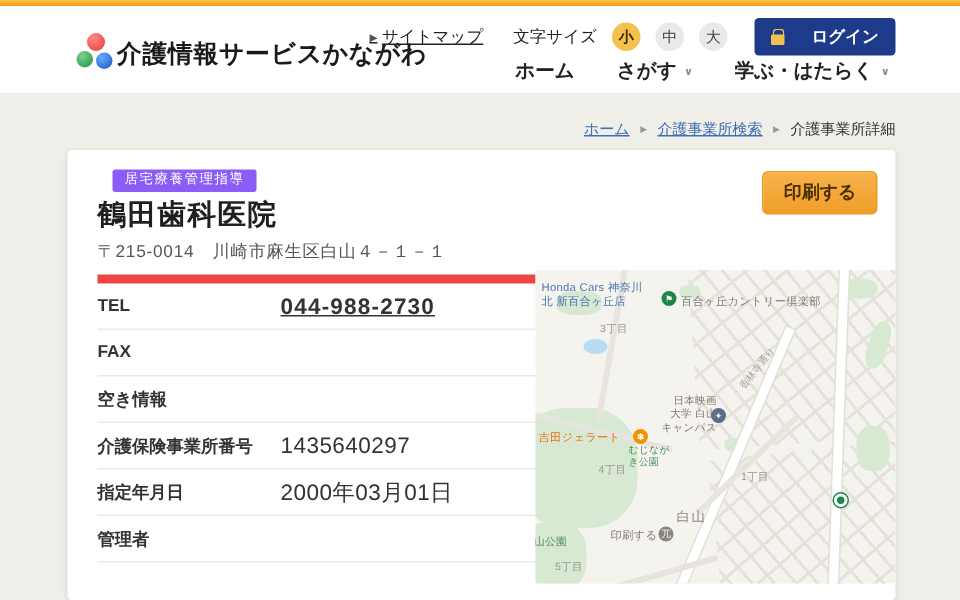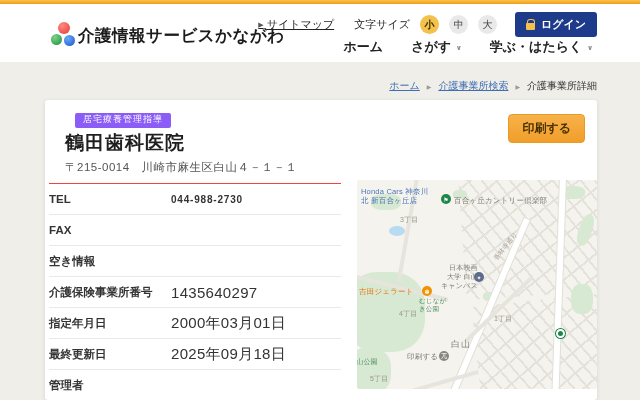--- a/index.html
+++ b/index.html
@@ -19,21 +19,21 @@
   .logo .b { width:11px; height:11px; left:14px; top:13px; background:radial-gradient(circle at 35% 30%,#6aa9ff,#1a56c4); }
   .site-title { font-size:16.5px; font-weight:bold; color:#1b1b1b; letter-spacing:.5px; }
 
   .utility { position:absolute; right:43px; top:8px; display:flex; align-items:center; gap:10px; font-size:11px; color:#333; }
   .sitemap { display:flex; align-items:center; gap:3px; color:#222; text-decoration:underline; cursor:pointer; }
   .sitemap .tri { font-size:7px; color:#555; text-decoration:none; }
   .fs-label { margin-left:10px; color:#222; }
   .fs { width:19px; height:19px; border-radius:50%; border:none; font-size:10px; color:#444;
         background:#e9e9e9; cursor:pointer; font-family:inherit; }
   .fs.selected { background:#f2c24d; color:#3a2c00; font-weight:bold; }
-  .login { margin-left:8px; display:flex; align-items:center; gap:6px; background:#1e3a8a; color:#fff;
+  .login { margin-left:8px; display:flex; align-items:center; gap:18px; background:#1e3a8a; color:#fff;
            border:none; border-radius:3px; padding:5px 11px; font-size:11px; font-weight:bold; cursor:pointer; font-family:inherit; }
   .lock { position:relative; width:9px; height:7px; background:#f2c24d; border-radius:1px; display:inline-block; margin-top:3px; }
   .lock:before { content:''; position:absolute; top:-4px; left:1.5px; width:6px; height:5px;
                  border:1.5px solid #f2c24d; border-bottom:none; border-radius:3px 3px 0 0; }
 
   nav { position:absolute; right:47px; top:34px; display:flex; gap:28px; font-size:13px; font-weight:600; color:#222; }
   nav a { display:flex; align-items:center; gap:5px; cursor:pointer; color:#222; }
   .caret { font-size:7px; color:#888; margin-top:2px; }
 
   
@@ -46,25 +46,25 @@
   .card { position:absolute; left:45px; top:100px; width:552px; height:300px; background:#fff;
           border-radius:3px; box-shadow:0 1px 4px rgba(0,0,0,.10); overflow:hidden; }
   .badge { position:absolute; left:20px; top:13px; background:#8b5cf6; color:#fff; font-size:9px;
            padding:0 8px 2px; border-radius:2px; letter-spacing:1px;margin-left:10px; }
   .print { position:absolute; right:12px; top:14px; background:linear-gradient(180deg,#f7b24a,#f09e2a);
            border:1px solid #e89a22; color:#4a3000; font-weight:bold; font-size:12px; padding:5px 13px;
            border-radius:4px; cursor:pointer; font-family:inherit; }
   h1 { position:absolute; left:20px; top:30px; font-size:19px; font-weight:bold; color:#1f1f1f; letter-spacing:1px; }
   .address { position:absolute; left:20px; top:60px; font-size:11.5px; color:#555; letter-spacing:.5px; }
 
-  .info-table { position:absolute; left:4px; top:83px; width:292px; border-top:1px solid #ef4444; }
+  .info-table { position:absolute; left:20px; top:83px; width:292px; border-top:6px solid #ef4444; }
   .row { display:flex; align-items:center; height:31px; border-bottom:1px solid #e9e9e9; }
   .row .th { width:122px; font-size:11.5px; color:#333; font-weight:600; }
   .row .td { font-size:15px; color:#333; letter-spacing:.3px; }
-  .row .td.em { font-size:10px; font-weight:bold; letter-spacing:.8px; }
+  .row .td.em { font-size:15px; font-weight:bold; letter-spacing:.8px;text-decoration:underline; }
 
   
   .map { position:absolute; left:312px; top:80px; width:240px; height:209px; background:#f5f3ee;
          overflow:hidden; cursor:grab; border-radius:2px; }
   .map div, .map span { position:absolute; }
   .green { background:#d7e9d2; border-radius:40%; }
   .pond  { background:#b7dcf2; border-radius:50%; }
   .road  { background:#e7e4de; transform-origin:left center; }
   .road.white { background:#ffffff; box-shadow:0 0 0 1px #e2dfd8; }
   .grid { background:
@@ -162,24 +162,20 @@
       </div>
       <div class="row">
         <div class="th">介護保険事業所番号</div>
         <div class="td">1435640297</div>
       </div>
       <div class="row">
         <div class="th">指定年月日</div>
         <div class="td">2000年03月01日</div>
       </div>
       <div class="row">
-        <div class="th">最終更新日</div>
-        <div class="td">2025年09月18日</div>
-      </div>
-      <div class="row">
         <div class="th">管理者</div>
         <div class="td"></div>
       </div>
     </div>
 
     <div class="map">
 
       <div class="grid" style="left:105px; top:-15px; width:150px; height:130px; transform:rotate(-4deg);"></div>
       <div class="grid" style="left:120px; top:120px; width:130px; height:110px; transform:rotate(-6deg);"></div>
       <div class="green" style="left:14px; top:14px; width:30px; height:16px;"></div>

